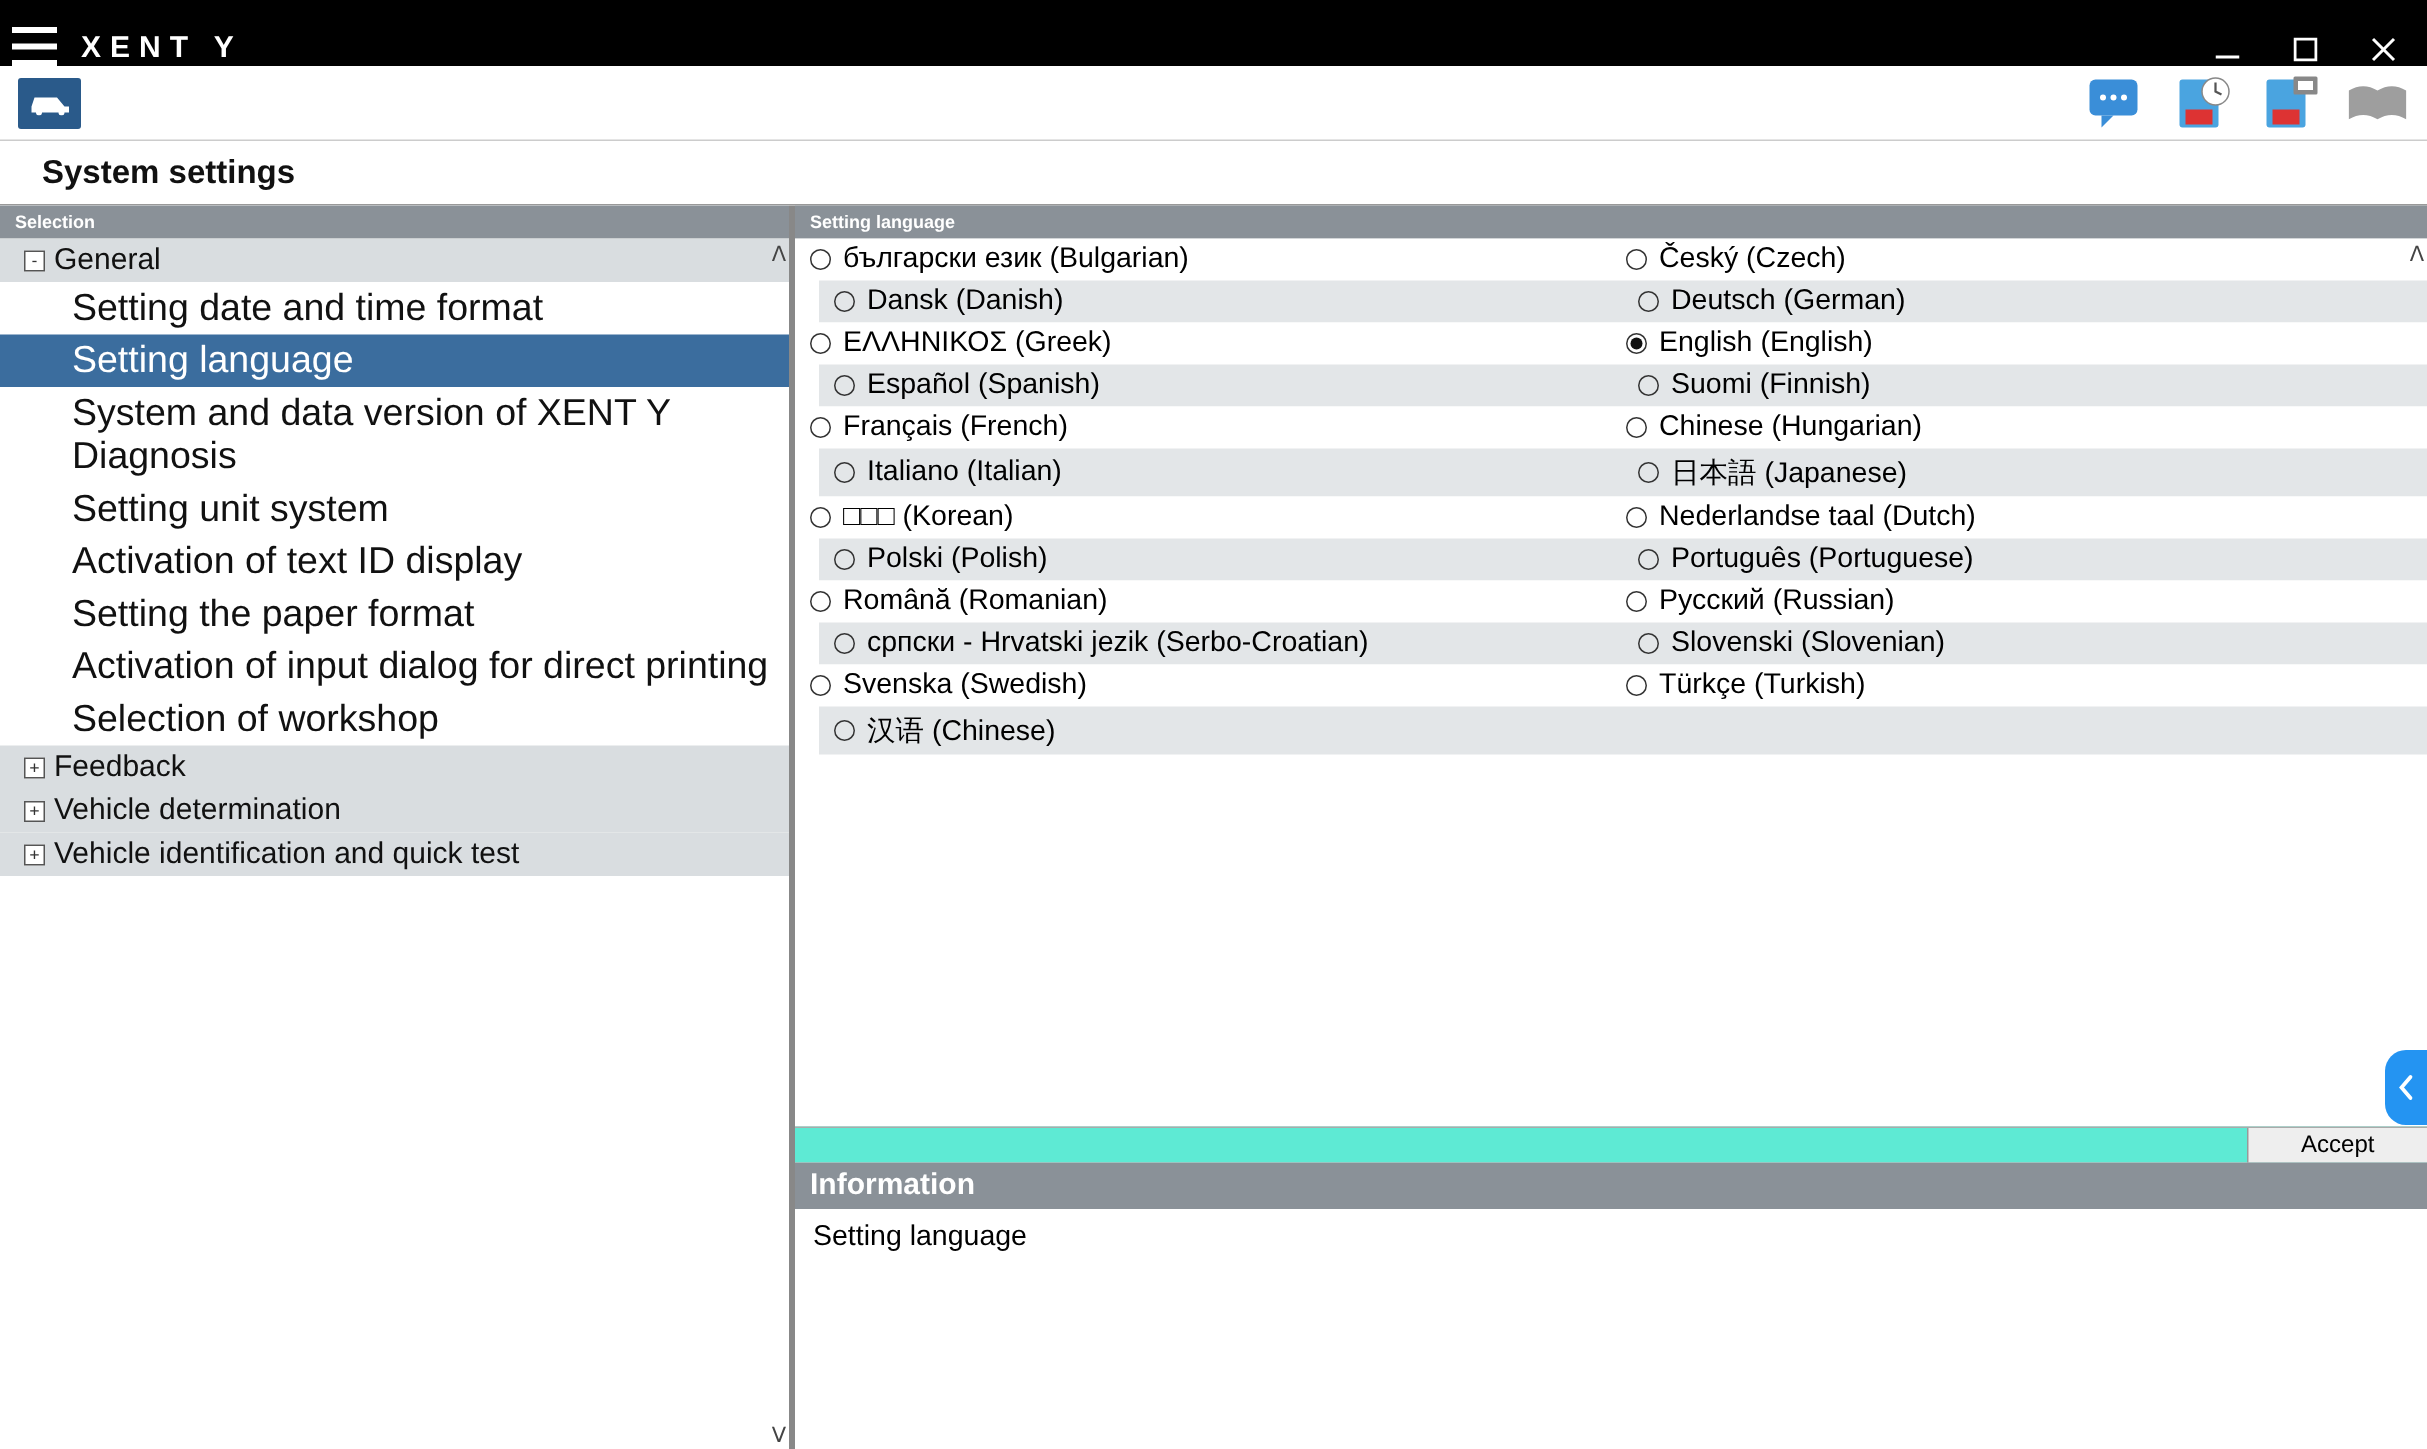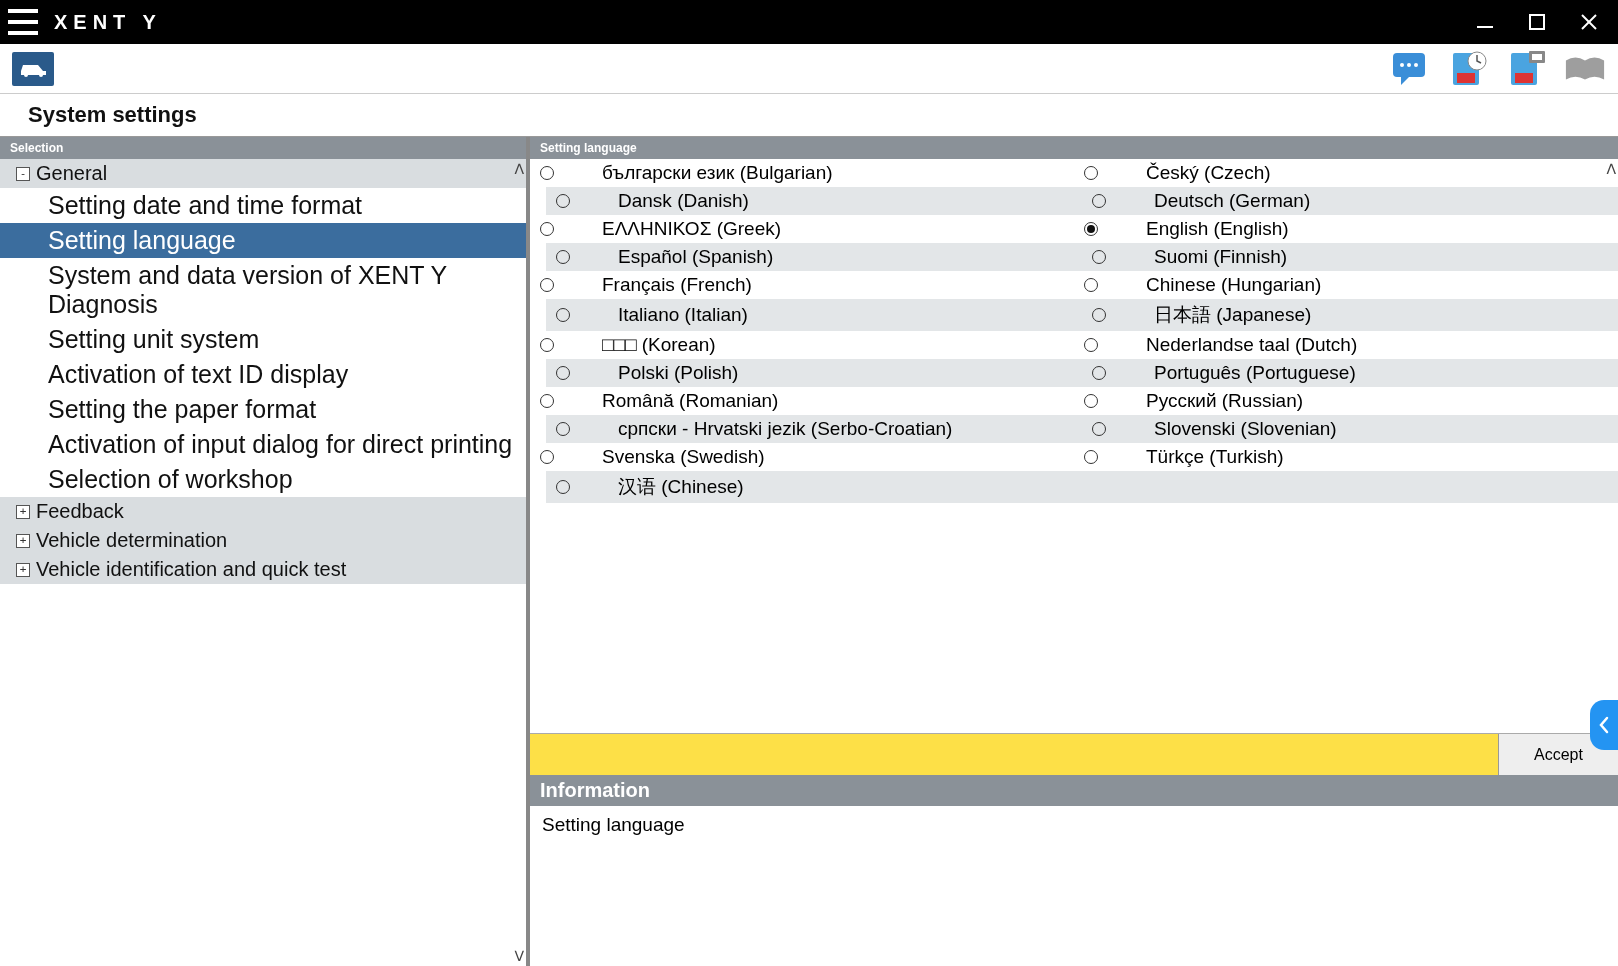--- a/index.html
+++ b/index.html
@@ -1,20 +1,20 @@
 <!DOCTYPE html>
 <html><head>
 <meta charset="utf-8">
 <style>
   * { box-sizing: border-box; margin: 0; padding: 0; }
   html, body { height: 100%; font-family: Arial, Helvetica, sans-serif; font-size: 18px; background: #d0d0d0; }
   .window { width: 1618px; height: 966px; background: #fff; display: flex; flex-direction: column; position: relative; overflow: hidden; }
 
   
-  .titlebar { height: 44px; background: #000; color: #fff; display: flex; align-items: center; padding: 0 8px; }
+  .titlebar { height: 44px; background: #000; color: #fff; display: flex; align-items: flex-end; padding: 0 8px; }
   .hamburger { width: 30px; height: 26px; display: flex; flex-direction: column; justify-content: space-between; margin-right: 16px; cursor: pointer; }
   .hamburger span { height: 4px; background: #fff; width: 100%; }
   .app-title { font-size: 20px; letter-spacing: 6px; font-weight: bold; }
   .win-controls { margin-left: auto; display: flex; gap: 30px; align-items: center; padding-right: 10px; }
   .win-btn { width: 22px; height: 22px; color: #fff; display: flex; align-items: center; justify-content: center; cursor: pointer; }
 
   
   .toolbar { height: 50px; background: #fff; border-bottom: 1px solid #ccc; display: flex; align-items: center; padding: 0 12px; }
   .car-btn { width: 42px; height: 34px; background: #2a5a8a; display: flex; align-items: center; justify-content: center; border-radius: 2px; cursor: pointer; }
   .car-btn svg { fill: #fff; }
@@ -42,27 +42,27 @@
   .tree-node { padding: 3px 8px 3px 16px; font-size: 19px; color: #111; cursor: pointer; display: flex; align-items: center; }
   .tree-node.top { background: #d9dde0; font-size: 20px; }
   .tree-child { padding-left: 48px; font-size: 25px; }
   .tree-child.selected { background: #3b6d9e; color: #fff; }
   .expander { width: 14px; height: 14px; display: inline-flex; align-items: center; justify-content: center; border: 1px solid #555; font-size: 11px; line-height: 1; margin-right: 6px; color: #333; background: #fff; font-family: monospace; }
 
   
   .lang-area { flex: 1; display: flex; flex-direction: column; min-height: 0; }
   .lang-grid { flex: 1; overflow-y: auto; position: relative; }
   .lang-row { display: flex; }
-  .lang-cell { width: 50%; padding: 3px 10px; display: flex; align-items: center; font-size: 19px; cursor: pointer; gap: 40px; }
+  .lang-cell { width: 50%; padding: 3px 10px; display: flex; align-items: center; font-size: 19px; cursor: pointer; }
   .lang-row.odd { background: #e3e6e8; margin-left: 16px; }
   .lang-row.even { background: #fff; }
   .radio { width: 14px; height: 14px; border: 1.5px solid #333; border-radius: 50%; margin-right: 8px; display: inline-flex; align-items: center; justify-content: center; flex-shrink: 0; }
   .radio.checked::after { content: ""; width: 8px; height: 8px; border-radius: 50%; background: #111; }
 
-  .accept-bar { height: 42px; background: #fde047; display: flex; justify-content: flex-end; align-items: stretch; border-top: 1px solid #aaa; }
+  .accept-bar { height: 24px; background: #5eead4; display: flex; justify-content: flex-end; align-items: stretch; border-top: 1px solid #aaa; }
   .accept-btn { width: 120px; background: #eee; border-left: 1px solid #999; display: flex; align-items: center; justify-content: center; font-size: 16px; cursor: pointer; }
 
   .info-header { background: #8a9198; color: #fff; padding: 4px 10px; font-size: 20px; font-weight: bold; }
   .info-body { flex: 0 0 160px; padding: 8px 12px; font-size: 19px; background: #fff; }
 
   .side-tab { position: absolute; right: 0; top: 700px; width: 28px; height: 50px; background: #2494f2; border-radius: 14px 0 0 14px; display: flex; align-items: center; justify-content: center; color: #fff; cursor: pointer; z-index: 10; }
 </style>
 </head>
 <body>
 

